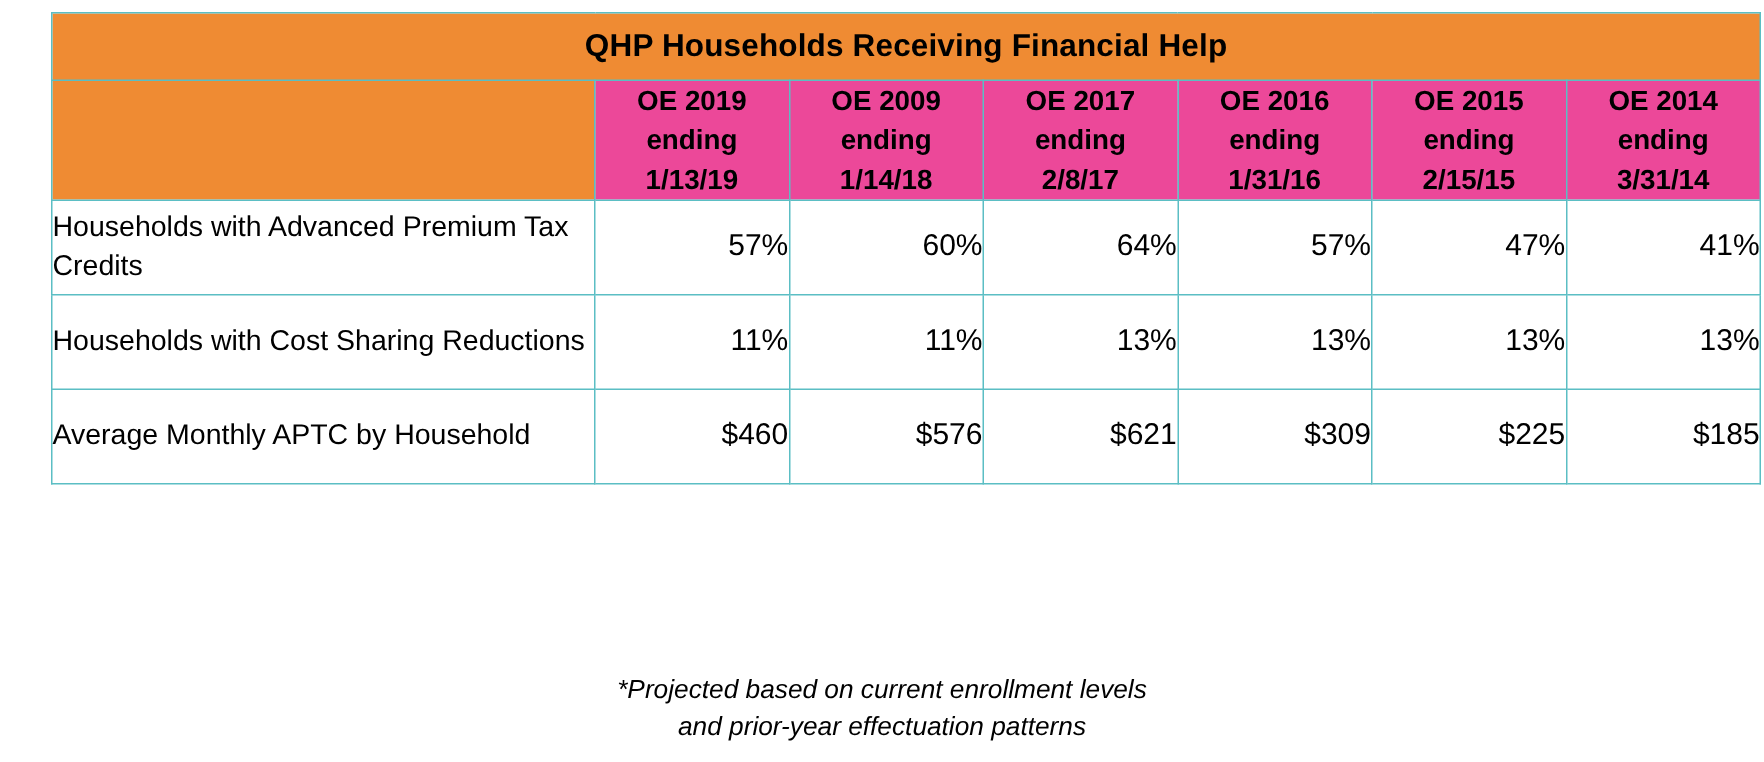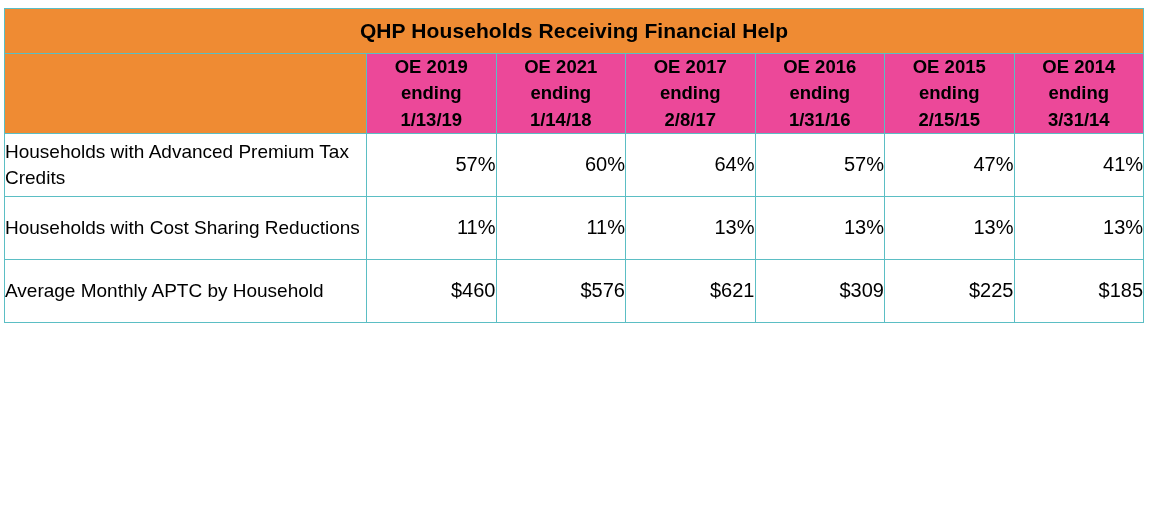--- a/index.html
+++ b/index.html
@@ -15,21 +15,21 @@
     overflow: hidden;
   }
   .page {
     position: relative;
     width: 1176px;
     height: 508px;
     box-sizing: border-box;
   }
   .table-wrap {
     position: absolute;
-    left: 4px;
+    left: 34px;
     top: 8px;
     width: 1140px;
   }
   table.qhp {
     border-collapse: collapse;
     table-layout: fixed;
     width: 1140px;
   }
   table.qhp td, table.qhp th {
     border: 1px solid #5bbec4;
@@ -114,21 +114,21 @@
           <td class="title-cell" colspan="7">QHP Households Receiving Financial Help</td>
         </tr>
         <tr>
           <td class="hdr-blank"></td>
           <td class="hdr-cell">
             <span class="ln">OE 2019</span>
             <span class="ln">ending</span>
             <span class="ln">1/13/19</span>
           </td>
           <td class="hdr-cell">
-            <span class="ln">OE 2021</span>
+            <span class="ln">OE 2009</span>
             <span class="ln">ending</span>
             <span class="ln">1/14/18</span>
           </td>
           <td class="hdr-cell">
             <span class="ln">OE 2017</span>
             <span class="ln">ending</span>
             <span class="ln">2/8/17</span>
           </td>
           <td class="hdr-cell">
             <span class="ln">OE 2016</span>
@@ -174,14 +174,18 @@
           <td class="val-cell">$621</td>
           <td class="val-cell">$309</td>
           <td class="val-cell">$225</td>
           <td class="val-cell">$185</td>
         </tr>
 
       </tbody>
     </table>
   </div>
 
+  <div class="footnote">
+    <span>*Projected based on current enrollment levels</span>
+    <span>and prior-year effectuation patterns</span>
+  </div>
 
 </div>
 
 </body></html>

